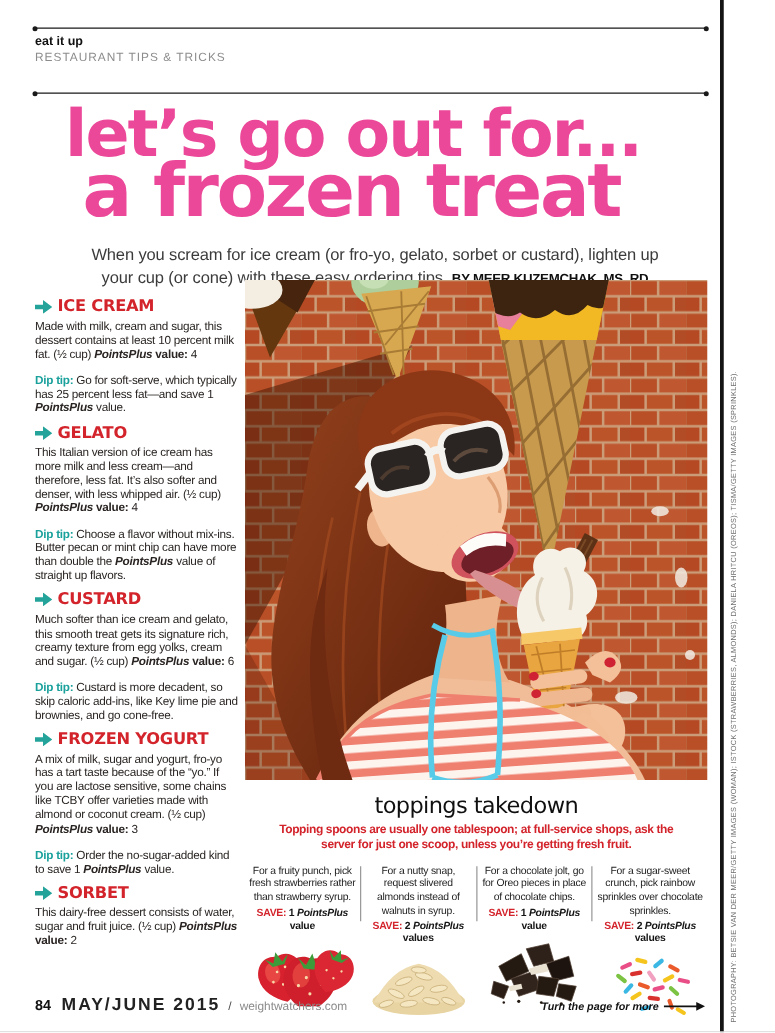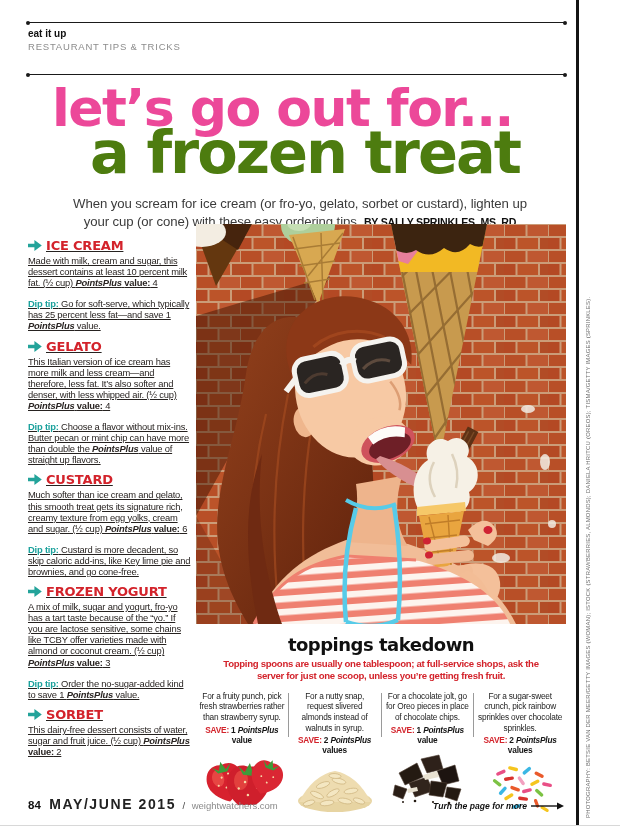--- a/index.html
+++ b/index.html
@@ -13,46 +13,46 @@
   .rule::before{left:-2px;}  .rule::after{right:-2px;}
   .rule1{top:22px;} .rule2{top:74px;}
   .kicker{position:absolute;left:28px;top:28px;font-size:10px;font-weight:bold;color:#111;}
   .kicker-sub{position:absolute;left:28px;top:41px;font-size:9.5px;color:#8c8c8c;letter-spacing:.8px;}
   
   .title1{
     position:absolute;left:52px;top:78px;font-family:"DejaVu Sans",sans-serif;
     font-size:52px;font-weight:bold;letter-spacing:-1.5px;color:#ec4899;
   }
   .title2{
-    position:absolute;left:36px;top:118px;width:538px;text-align:center;
-    font-family:"DejaVu Sans",sans-serif;font-size:59px;font-weight:bold;letter-spacing:-2px;color:#4d7c0f;
+    position:absolute;left:12px;top:118px;width:538px;text-align:center;
+    font-family:"DejaVu Sans",sans-serif;font-size:59px;font-weight:bold;letter-spacing:-2px;color:#ec4899;
   }
   .intro{
     position:absolute;left:60px;top:182px;width:480px;text-align:center;
     font-size:13.2px;line-height:1.32;color:#3b3b3b;letter-spacing:-.1px;
   }
   .intro .l1{display:block;}
   .byline{font-size:10.6px;font-weight:bold;color:#0f0f0f;letter-spacing:-.2px;}
   
   .leftcol{position:absolute;left:28px;top:238px;width:164px;}
-  .topic{margin-bottom:7px;text-decoration:underline;}
+  .topic{margin-bottom:7px;}
   .topic-head{
     margin:0 0 2px 0;font-family:"DejaVu Sans",sans-serif;font-size:13px;font-weight:bold;
     color:#d3232b;letter-spacing:-.2px;display:flex;align-items:center;gap:4px;
   }
   .arrow{flex:0 0 auto;}
   .topic-body{margin:0;font-size:9.4px;line-height:1.18;letter-spacing:-.2px;color:#2a2523;}
   .topic-dip{margin:10px 0 0 0;font-size:9.4px;line-height:1.18;letter-spacing:-.2px;color:#2a2523;}
   .dip-label{color:#1ba19c;font-weight:bold;}
   .topic b i, .top-save b i{font-style:italic;}
   
   .hero{position:absolute;left:196px;top:224px;width:370px;height:400px;}
   
   .toppings{position:absolute;left:196px;top:634px;width:370px;text-align:center;}
-  .top-title{margin:0;font-family:"DejaVu Sans",sans-serif;font-size:18px;font-weight:bold;letter-spacing:-.5px;color:#101010;}
+  .top-title{margin:0;font-family:"DejaVu Sans",sans-serif;font-size:18px;font-weight:normal;letter-spacing:-.5px;color:#101010;}
   .top-sub{margin:3px auto 0 auto;width:352px;font-size:9.6px;font-weight:bold;letter-spacing:-.3px;line-height:1.3;color:#d3232b;}
   .top-cols{display:flex;align-items:flex-start;margin-top:8px;}
   .top-col{flex:1 1 0;padding:0 3px;}
   .vdiv{flex:0 0 1px;width:1px;height:44px;background:#9a9a9a;margin-top:2px;}
   .top-tip{margin:0;font-size:8.3px;line-height:1.27;letter-spacing:-.2px;color:#1d1d1d;}
   .top-save{margin:2px 0 0 0;font-size:8.3px;letter-spacing:-.2px;}
   .save-label{color:#d3232b;font-weight:bold;}
   .save-value{font-weight:bold;color:#151515;}
   .top-img{margin-top:4px;height:56px;display:flex;align-items:center;justify-content:center;}
   
@@ -78,21 +78,21 @@
 
 <div class="page">
 
   <div class="rule rule1"></div>
   <div class="kicker">eat it up</div>
   <div class="kicker-sub">RESTAURANT TIPS &amp; TRICKS</div>
   <div class="rule rule2"></div>
 
   <div class="title1">let’s go out for...</div>
   <div class="title2">a frozen treat</div>
-  <p class="intro"><span class="l1">When you scream for ice cream (or fro-yo, gelato, sorbet or custard), lighten up</span><span>your cup (or cone) with these easy ordering tips.</span> <span class="byline">BY SALLY SPRINKLES, MS, RD</span></p>
+  <p class="intro"><span class="l1">When you scream for ice cream (or fro-yo, gelato, sorbet or custard), lighten up</span><span>your cup (or cone) with these easy ordering tips.</span> <span class="byline">BY MEER KUZEMCHAK, MS, RD</span></p>
 
   <div class="leftcol">
 
     <section class="topic">
       <h3 class="topic-head">
           <svg class="arrow" width="14" height="11" viewBox="0 0 14 11">
             <path d="M0 3.7 h6.4 v-3.7 l7.4 5.5 -7.4 5.5 v-3.7 h-6.4 z" fill="#23a39a"></path>
           </svg>
           <span>ICE CREAM</span>
         </h3>

